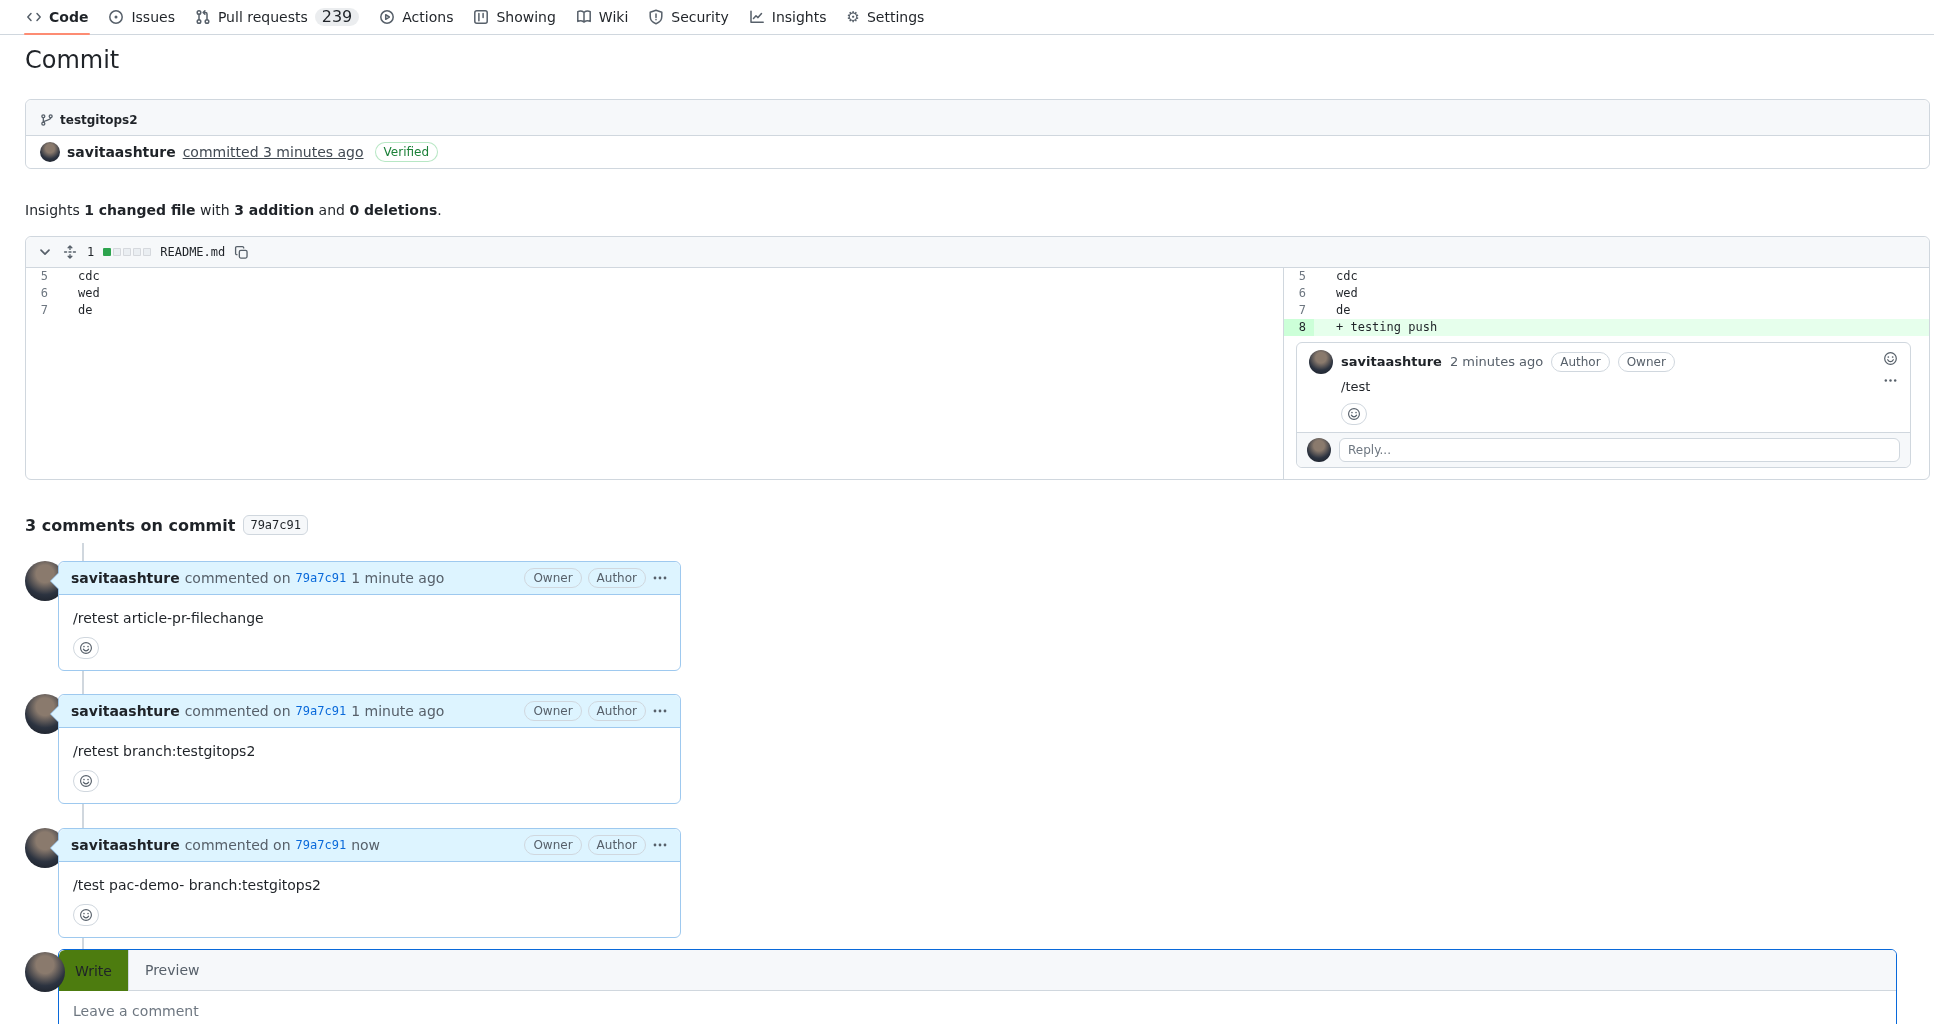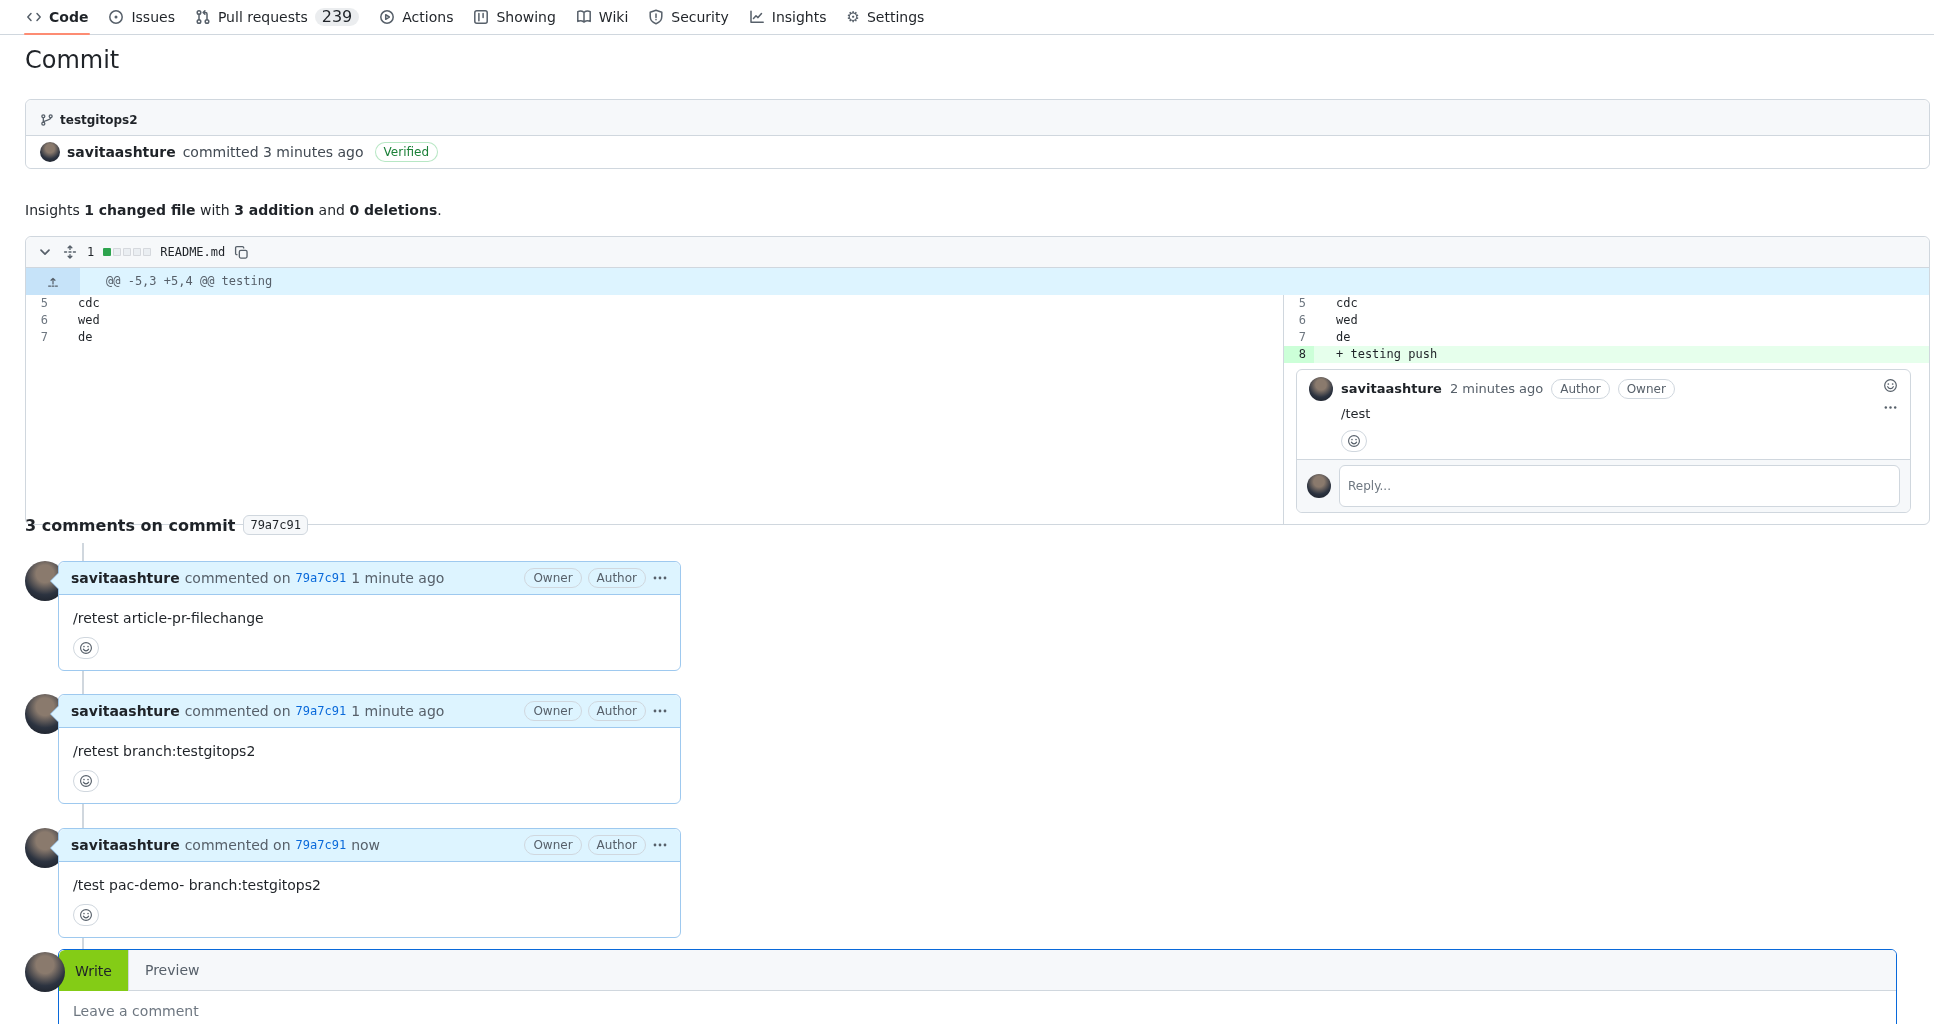--- a/index.html
+++ b/index.html
@@ -27,21 +27,21 @@
   .commit-box { position:absolute; left:25px; top:99px; width:1905px;
     border:1px solid #d0d7de; border-radius:6px; background:#fff; }
   .cb-head { background:#f6f8fa; border-radius:6px 6px 0 0; padding:9px 14px 8px; }
   .cb-title { display:flex; align-items:center; gap:8px; font-size:16px; font-weight:bold; line-height:20px; }
   .cb-branch { display:flex; align-items:flex-end; gap:6px; margin-top:4px; font-size:12px;
     font-weight:bold; line-height:14px; color:#1f2328; }
   .cb-branch .nicon { color:#57606a; }
   .cb-foot { border-top:1px solid #d0d7de; padding:5px 14px; display:flex; align-items:center;
     gap:7px; font-size:14px; line-height:22px; background:#fff; border-radius:0 0 6px 6px; }
   .cb-author { font-weight:bold; }
-  .cb-action { color:#424a53; }
+  .cb-action { color:#424a53;text-decoration:underline; }
   .verified-badge { margin-left:4px; color:#1a7f37; border:1px solid rgba(74,194,107,.4);
     border-radius:2em; font-size:12px; line-height:18px; padding:0 8px; background:#fff; }
 
   .avatar { border-radius:50%; background:radial-gradient(circle at 50% 32%, #8a7a6d 0 26%, #2c3340 62%, #161a22 100%);
     flex:none; }
   .av20 { width:20px; height:20px; }
   .av24 { width:24px; height:24px; }
   .av40 { width:40px; height:40px; }
 
   
@@ -82,21 +82,21 @@
   .pill { border:1px solid #d0d7de; color:#57606a; font-size:12px; line-height:18px;
     padding:0 8px; border-radius:2em; background:transparent; }
   .t-actions-smiley { position:absolute; top:8px; right:12px; }
   .t-actions-kebab { position:absolute; top:30px; right:12px; }
   .t-body { margin:4px 0 0 32px; font-size:13px; line-height:18px; }
   .react-btn { margin:7px 0 0 32px; width:26px; height:22px; border:1px solid #d0d7de;
     border-radius:2em; display:flex; align-items:center; justify-content:center; color:#57606a;
     background:#fff; cursor:pointer; }
   .t-reply { border-top:1px solid #d0d7de; background:#f6f8fa; border-radius:0 0 6px 6px;
     padding:5px 10px; display:flex; align-items:center; gap:8px; }
-  .reply-input { flex:1; height:42px; border:1px solid #d0d7de; border-radius:6px; background:#fff;
+  .reply-input { flex:1; height:24px; border:1px solid #d0d7de; border-radius:6px; background:#fff;
     font-size:12px; padding:0 8px; color:#1f2328; font-family:inherit; }
   .reply-input::placeholder { color:#6e7781; }
 
   
   .comments-h { position:absolute; left:25px; top:515px; display:flex; align-items:center; gap:8px;
     font-size:16px; font-weight:bold; }
   .sha-chip { font-size:12px; font-weight:normal; border:1px solid #d0d7de; border-radius:6px;
     padding:2px 6px; background:#f6f8fa; color:#1f2328; }
   .timeline-line { position:absolute; left:82px; top:543px; width:2px; height:481px; background:#d0d7de; z-index:0; }
 
@@ -116,21 +116,21 @@
   .c-body { padding:13px 14px 0; font-size:14px; line-height:20px; }
   .c-react { margin:9px 0 11px 14px; }
 
   
   .composer { position:absolute; left:25px; top:949px; z-index:1; }
   .composer .av40 { position:absolute; left:0; top:3px; }
   .comp-box { margin-left:33px; width:1839px; height:120px; border:1px solid #0969da; border-radius:6px;
     background:#fff; overflow:hidden; }
   .comp-tabs { background:#f6f8fa; border-bottom:1px solid #d0d7de; height:41px; display:flex; align-items:stretch; }
   .tab { padding:0 16px; font-size:14px; display:flex; align-items:center; cursor:pointer; color:#57606a; }
-  .tab.active { background:#84cc16; color:#1f2328; border-right:1px solid #d0d7de;
+  .tab.active { background:#4d7c0f; color:#1f2328; border-right:1px solid #d0d7de;
     border-top-left-radius:6px; margin-bottom:-1px; }
   .comp-body { padding:12px 14px; }
   .comp-input { width:100%; border:none; outline:none; resize:none; font-size:14px;
     font-family:inherit; color:#1f2328; height:50px; background:#fff; }
   .comp-input::placeholder { color:#6e7781; }
 </style>
 </head>
 <body>
 
 <nav class="topnav">
@@ -262,28 +262,20 @@
       </span>
     <span class="file-name mono">README.md</span>
     <button class="icon-btn">
         <svg width="15" height="15" viewBox="0 0 16 16" fill="none" stroke="currentColor" stroke-width="1.4" stroke-linejoin="round">
           <rect x="5.7" y="5.7" width="8.2" height="8.2" rx="1.6"></rect>
           <path d="M3.7 10.3H3A1.3 1.3 0 0 1 1.7 9V3A1.3 1.3 0 0 1 3 1.7h6A1.3 1.3 0 0 1 10.3 3v.7"></path>
         </svg>
       </button>
   </div>
 
-  <div class="hunk-row">
-    <span class="hunk-gutter">
-        <svg width="14" height="14" viewBox="0 0 16 16" fill="none" stroke="currentColor" stroke-width="1.4" stroke-linecap="round" stroke-linejoin="round">
-          <path d="M8 10.2V3.8M5.8 6 8 3.8 10.2 6M3 12.6h2.2M6.9 12.6h2.2M10.8 12.6H13"></path>
-        </svg>
-      </span>
-    <span class="hunk-text mono">@@ -5,3 +5,4 @@ testing</span>
-  </div>
 
   <div class="diff-body">
     <div class="diff-col-left mono">
       <div class="dl">
           <span class="num">5</span>
           <span class="code">cdc</span>
         </div>
       <div class="dl">
           <span class="num">6</span>
           <span class="code">wed</span>

